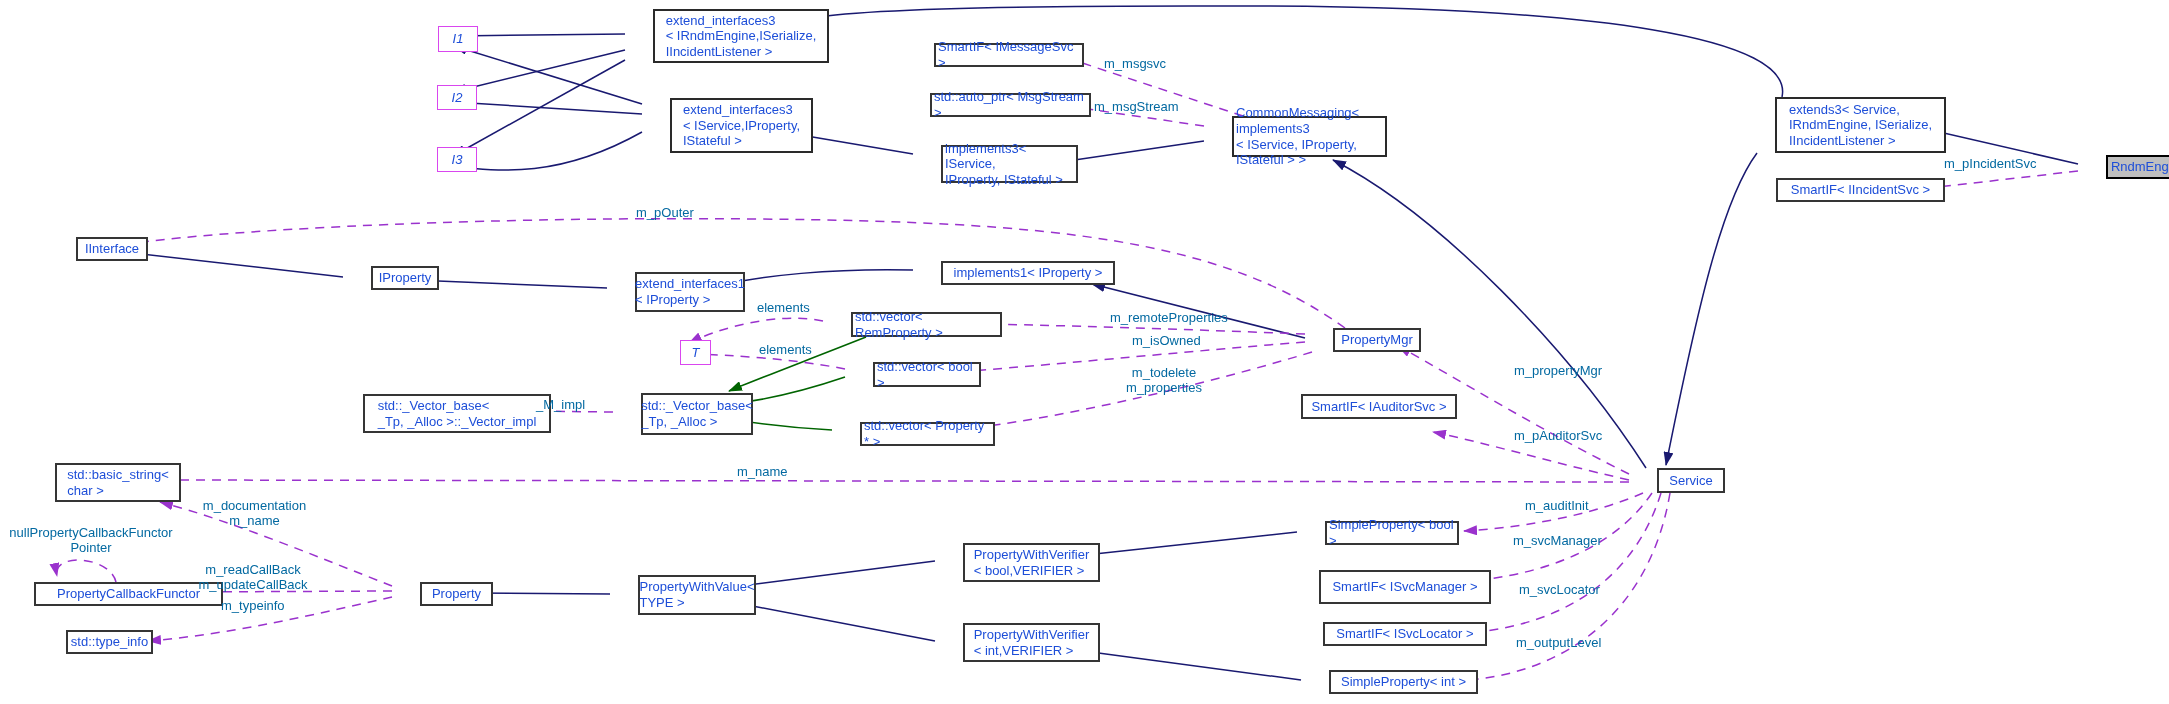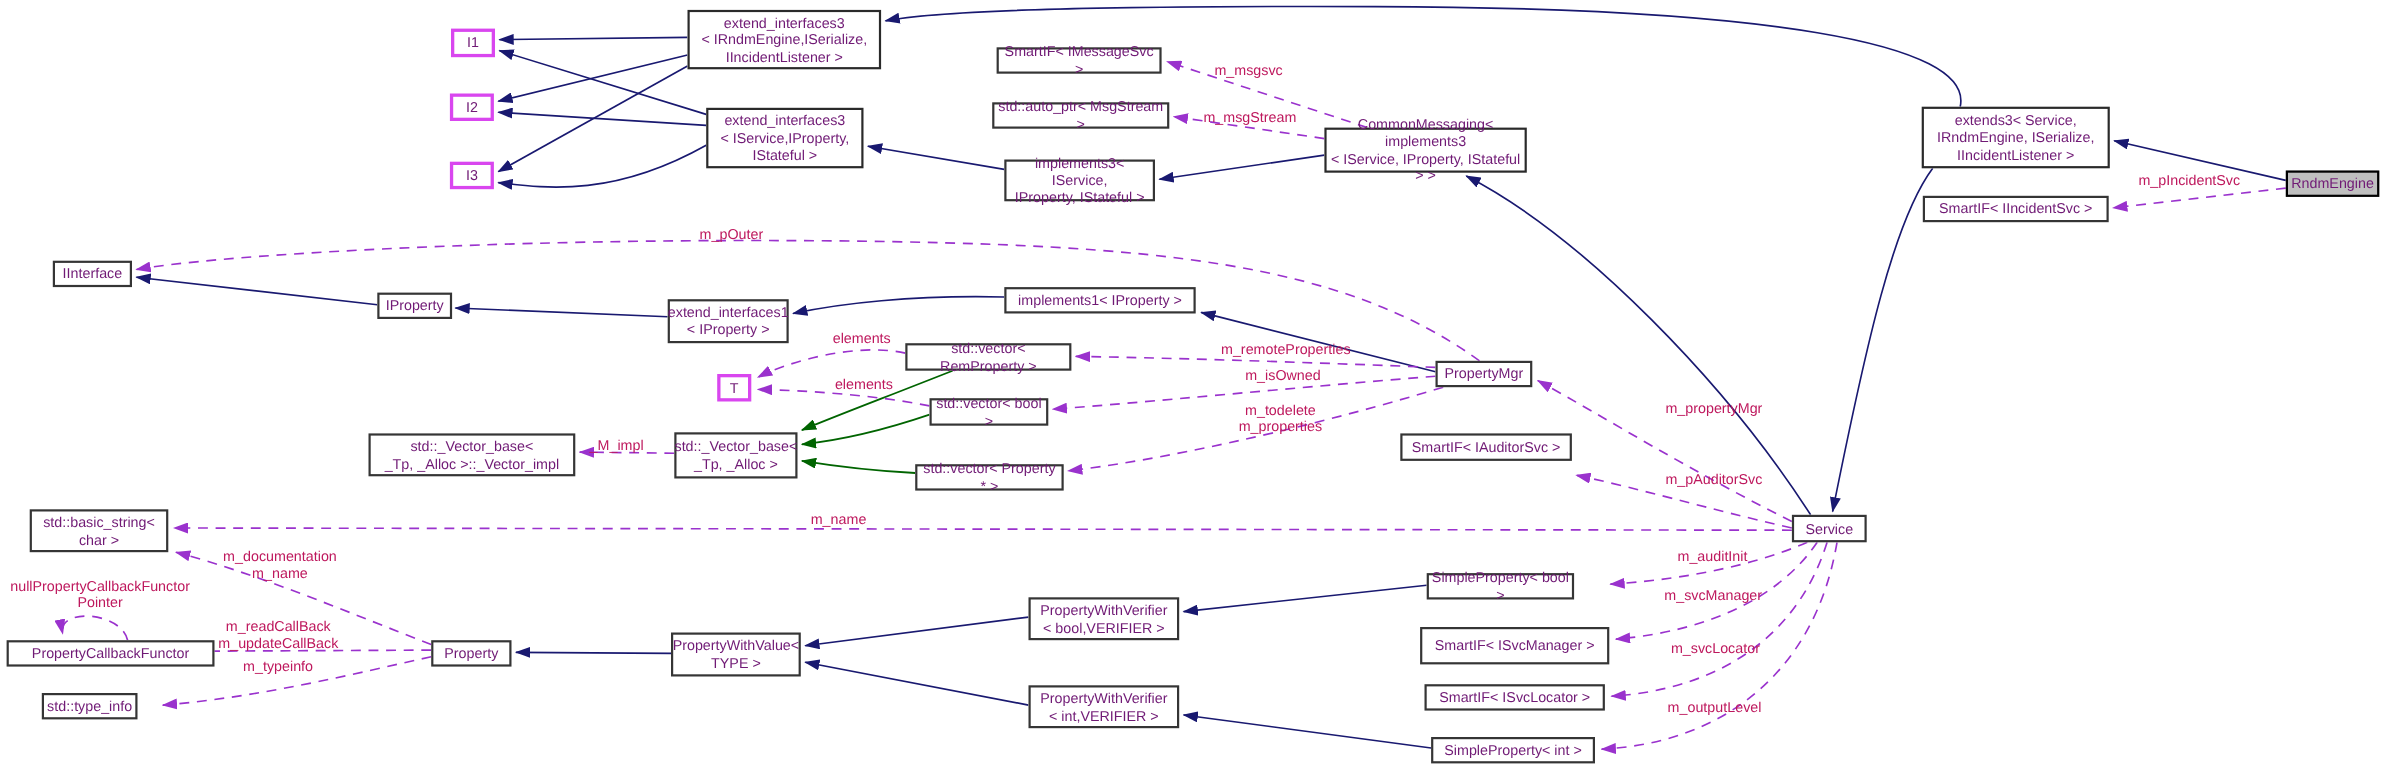--- a/index.html
+++ b/index.html
@@ -1,25 +1,25 @@
 <!DOCTYPE html>
 <html><head>
 <meta charset="utf-8">
 <style>
   html,body{margin:0;padding:0;background:#ffffff;}
   #canvas{position:relative;width:2169px;height:704px;background:#ffffff;overflow:hidden;
           font-family:"Liberation Sans","DejaVu Sans",sans-serif;}
   #edges{position:absolute;left:0;top:0;}
   .node{position:absolute;box-sizing:border-box;display:flex;align-items:center;justify-content:center;
-        text-align:center;white-space:pre-line;background:#ffffff;border:2px solid #353535;
-        font-size:13px;line-height:1.2;color:#701a75;padding:0 2px;}
+        white-space:pre-line;background:#ffffff;border:2px solid #353535;
+        font-size:13px;line-height:1.2;color:#1d4ed8;padding:0 2px;margin-left:28px;}
   .node.thick{border-width:2px;border-color:#2a2a2a;}
-  .node.ghost{border:3px solid #d946ef;}
+  .node.ghost{border:1px solid #d946ef;font-style:italic;}
   .node.main{background:#bfbfbf;border-color:#000000;}
-  .elabel{position:absolute;font-size:13px;line-height:1.12;color:#be185d;white-space:pre-line;text-align:center;}
+  .elabel{position:absolute;font-size:13px;line-height:1.12;color:#0369a1;white-space:pre-line;text-align:center;}
 </style>
 </head>
 <body>
 
 <div id="canvas">
 
   <svg id="edges" width="2169" height="704" viewBox="0 0 2169 704">
     <defs>
       <marker id="ar-n" markerUnits="userSpaceOnUse" markerWidth="14" markerHeight="10" refX="13" refY="5" orient="auto">
           <path d="M0,0 L14,5 L0,10 z" fill="#191970"></path>
@@ -93,21 +93,21 @@
   <div class="node thick" style="left:625px;top:9px;width:176px;height:54px">extend_interfaces3
 &lt; IRndmEngine,ISerialize,
 IIncidentListener &gt;</div>
   <div class="node thick" style="left:642px;top:98px;width:143px;height:55px">extend_interfaces3
 &lt; IService,IProperty,
 IStateful &gt;</div>
   <div class="node" style="left:906px;top:43px;width:150px;height:24px">SmartIF&lt; IMessageSvc &gt;</div>
   <div class="node" style="left:902px;top:93px;width:161px;height:24px">std::auto_ptr&lt; MsgStream &gt;</div>
   <div class="node" style="left:913px;top:145px;width:137px;height:38px">implements3&lt; IService,
 IProperty, IStateful &gt;</div>
-  <div class="node thick" style="left:1204px;top:116px;width:184px;height:41px">CommonMessaging&lt; implements3
+  <div class="node thick" style="left:1204px;top:116px;width:155px;height:41px">CommonMessaging&lt; implements3
 &lt; IService, IProperty, IStateful &gt; &gt;</div>
   <div class="node thick" style="left:1747px;top:97px;width:171px;height:56px">extends3&lt; Service,
 IRndmEngine, ISerialize,
 IIncidentListener &gt;</div>
   <div class="node" style="left:1748px;top:178px;width:169px;height:24px">SmartIF&lt; IIncidentSvc &gt;</div>
   <div class="node main" style="left:2078px;top:155px;width:85px;height:24px">RndmEngine</div>
   <div class="node" style="left:48px;top:237px;width:72px;height:24px">IInterface</div>
   <div class="node" style="left:343px;top:266px;width:68px;height:24px">IProperty</div>
   <div class="node" style="left:607px;top:272px;width:110px;height:40px">extend_interfaces1
 &lt; IProperty &gt;</div>

